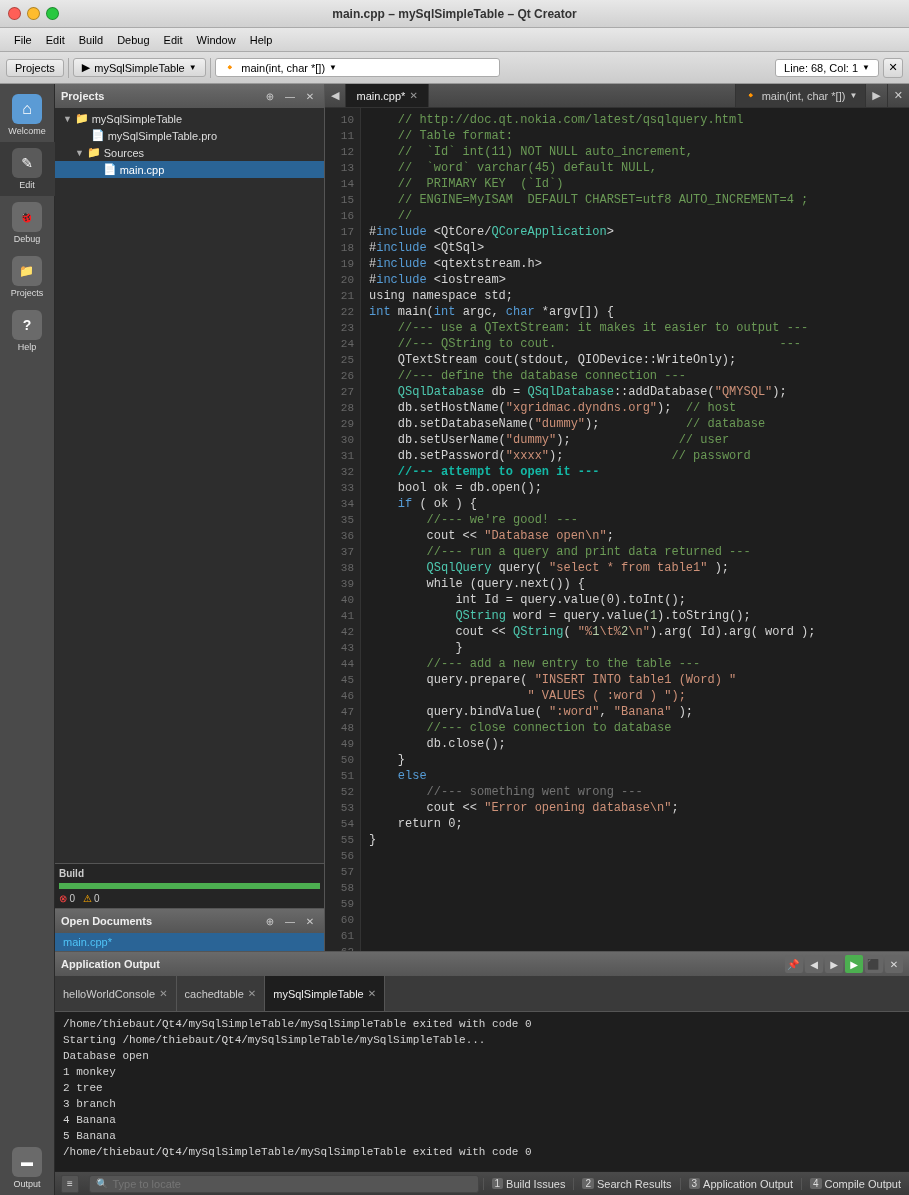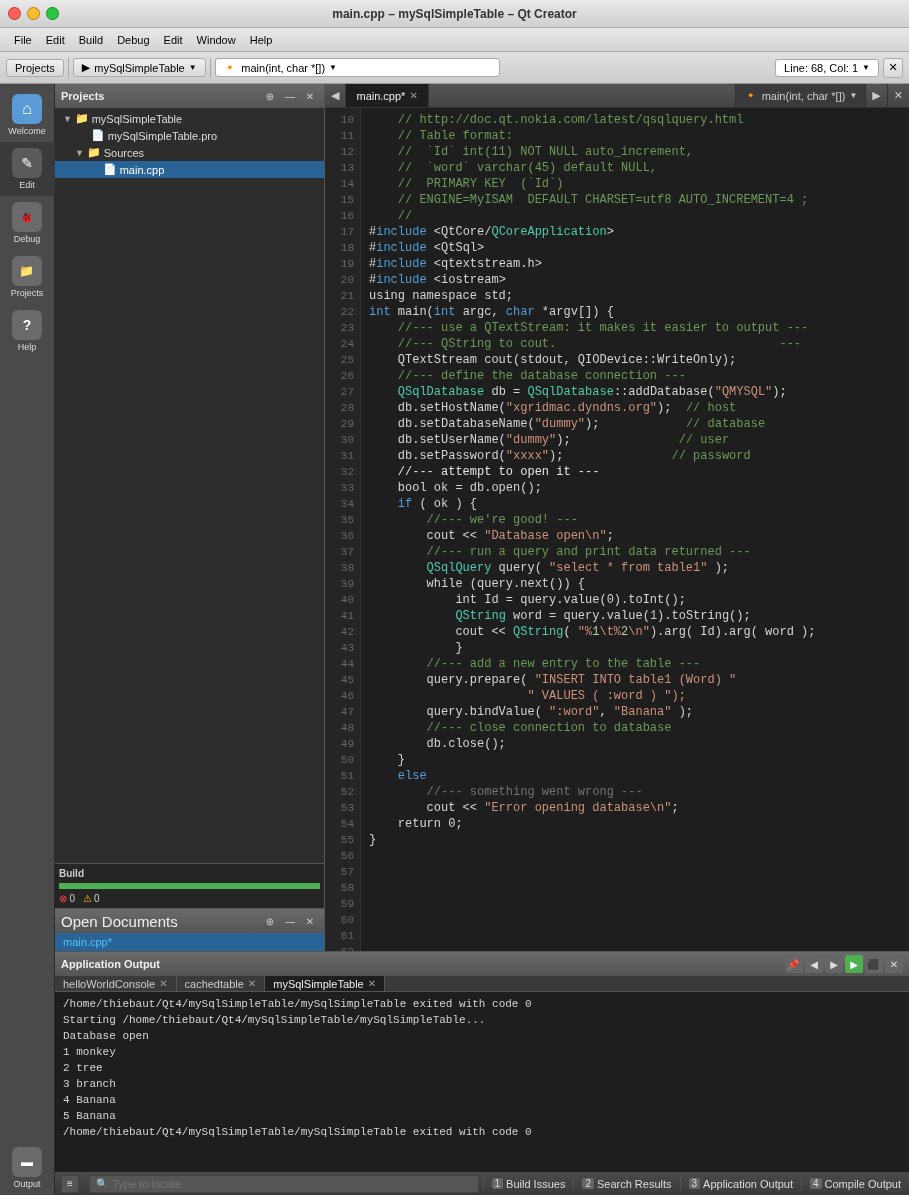--- a/index.html
+++ b/index.html
@@ -35,21 +35,21 @@
     .projects-header-btn { width: 16px; height: 16px; display: flex; align-items: center; justify-content: center; color: #ccc; cursor: pointer; font-size: 10px; }
     .tree-item { display: flex; align-items: center; padding: 2px 4px; color: #ddd; font-size: 11px; cursor: pointer; }
     .tree-item.selected { background: #2a6496; color: white; }
     .tree-indent { display: inline-block; }
     .tree-arrow { display: inline-block; width: 12px; color: #aaa; font-size: 9px; }
     .tree-icon { margin-right: 3px; font-size: 11px; }
 
     
     .open-docs-panel { background: #2d2d2d; border-top: 1px solid #555; }
     .open-docs-header { background: linear-gradient(180deg, #6a6a6a, #555); height: 24px; display: flex; align-items: center; padding: 0 6px; gap: 4px; }
-    .open-docs-title { color: #eee; font-size: 15px; font-weight: 400; flex: 1; }
+    .open-docs-title { color: #eee; font-size: 11px; font-weight: 700; flex: 1; }
     .open-doc-item { display: flex; align-items: center; padding: 3px 8px; color: #4fc3f7; font-size: 11px; cursor: pointer; background: #2a6496; }
 
     
     .editor-pane { flex: 1; display: flex; flex-direction: column; background: #1e1e1e; overflow: hidden; }
     .editor-tabs { background: linear-gradient(180deg, #555, #444); height: 24px; display: flex; align-items: stretch; border-bottom: 1px solid #333; flex-shrink: 0; }
     .editor-tab { display: flex; align-items: center; padding: 0 10px; font-size: 11px; cursor: pointer; gap: 4px; border-right: 1px solid #333; }
     .editor-tab.active { background: #1e1e1e; color: #eee; }
     .tab-close { color: #999; font-size: 10px; cursor: pointer; }
 
     
@@ -57,21 +57,21 @@
     .line-numbers { background: #252525; color: #666; padding: 4px 6px; text-align: right; min-width: 36px; flex-shrink: 0; user-select: none; border-right: 1px solid #333; }
     .line-number { color: #666; font-size: 11px; line-height: 16px; display: block; }
     .code-content { flex: 1; padding: 4px 8px; overflow-x: auto; }
     .code-line { line-height: 16px; white-space: pre; }
     .code-line.highlighted { background: #2a2a4a; }
 
     
     .app-output { flex-shrink: 0; background: #1e1e1e; border-top: 1px solid #555; display: flex; flex-direction: column; height: 220px; }
     .app-output-header { background: linear-gradient(180deg, #6a6a6a, #555); height: 24px; display: flex; align-items: center; padding: 0 6px; gap: 4px; flex-shrink: 0; }
     .app-output-title { color: #eee; font-size: 11px; font-weight: 600; flex: 1; }
-    .output-tabs { background: #3a3a3a; display: flex; align-items: stretch; height: 16px; flex-shrink: 0; border-bottom: 1px solid #555; }
+    .output-tabs { background: #3a3a3a; display: flex; align-items: stretch; height: 36px; flex-shrink: 0; border-bottom: 1px solid #555; }
     .output-tab { display: flex; align-items: center; padding: 0 8px; font-size: 11px; cursor: pointer; gap: 4px; border-right: 1px solid #555; color: #ccc; }
     .output-tab.active { background: #1e1e1e; color: #eee; }
     .output-content { flex: 1; overflow-y: auto; padding: 4px 8px; color: #d4d4d4; font-family: 'Courier New', monospace; font-size: 11px; line-height: 16px; }
     .output-line { line-height: 16px; }
 
     
     .status-bar { height: 24px; background: linear-gradient(180deg, #4a4a4a, #3a3a3a); display: flex; align-items: center; flex-shrink: 0; border-top: 1px solid #222; }
     .status-left { display: flex; align-items: center; padding: 0 6px; gap: 4px; }
     .status-btn { width: 18px; height: 18px; background: #555; border: 1px solid #444; border-radius: 2px; display: flex; align-items: center; justify-content: center; font-size: 10px; color: #ddd; }
     .status-search { flex: 1; display: flex; align-items: center; background: #555; border: 1px solid #444; border-radius: 3px; padding: 0 6px; height: 18px; margin: 0 4px; }
@@ -338,21 +338,21 @@
               <div class="code-line"><span style="color: #6a9955;">    //--- QString to cout.                               ---</span></div>
               <div class="code-line"><span style="color: #d4d4d4;">    QTextStream cout(stdout, QIODevice::WriteOnly);</span></div>
               <div class="code-line"><span style="color: #d4d4d4;"></span></div>
               <div class="code-line"><span style="color: #6a9955;">    //--- define the database connection ---</span></div>
               <div class="code-line"><span style="color:#d4d4d4;">    <span style="color:#4ec9b0;">QSqlDatabase</span> db = <span style="color:#4ec9b0;">QSqlDatabase</span>::addDatabase(<span style="color:#ce9178;">"QMYSQL"</span>);</span></div>
               <div class="code-line"><span style="color:#d4d4d4;">    db.setHostName(<span style="color:#ce9178;">"xgridmac.dyndns.org"</span>);  <span style="color:#6a9955;">// host</span></span></div>
               <div class="code-line"><span style="color:#d4d4d4;">    db.setDatabaseName(<span style="color:#ce9178;">"dummy"</span>);            <span style="color:#6a9955;">// database</span></span></div>
               <div class="code-line"><span style="color:#d4d4d4;">    db.setUserName(<span style="color:#ce9178;">"dummy"</span>);               <span style="color:#6a9955;">// user</span></span></div>
               <div class="code-line"><span style="color:#d4d4d4;">    db.setPassword(<span style="color:#ce9178;">"xxxx"</span>);               <span style="color:#6a9955;">// password</span></span></div>
               <div class="code-line"><span style="color: #d4d4d4;"></span></div>
-              <div class="code-line"><span style="color: #e5e5e5;">    //--- attempt to open it ---</span></div>
+              <div class="code-line"><span style="color: #14b8a6; font-weight: bold;">    //--- attempt to open it ---</span></div>
               <div class="code-line"><span style="color: #d4d4d4;">    bool ok = db.open();</span></div>
               <div class="code-line"><span style="color: #d4d4d4;"></span></div>
               <div class="code-line"><span style="color:#d4d4d4;">    <span style="color:#569cd6;">if</span> ( ok ) {</span></div>
               <div class="code-line"><span style="color: #6a9955;">        //--- we're good! ---</span></div>
               <div class="code-line"><span style="color:#d4d4d4;">        cout &lt;&lt; <span style="color:#ce9178;">"Database open\n"</span>;</span></div>
               <div class="code-line"><span style="color: #d4d4d4;"></span></div>
               <div class="code-line"><span style="color: #6a9955;">        //--- run a query and print data returned ---</span></div>
               <div class="code-line"><span style="color:#d4d4d4;">        <span style="color:#4ec9b0;">QSqlQuery</span> query( <span style="color:#ce9178;">"select * from table1"</span> );</span></div>
               <div class="code-line"><span style="color: #d4d4d4;">        while (query.next()) {</span></div>
               <div class="code-line"><span style="color: #d4d4d4;">            int Id = query.value(0).toInt();</span></div>

